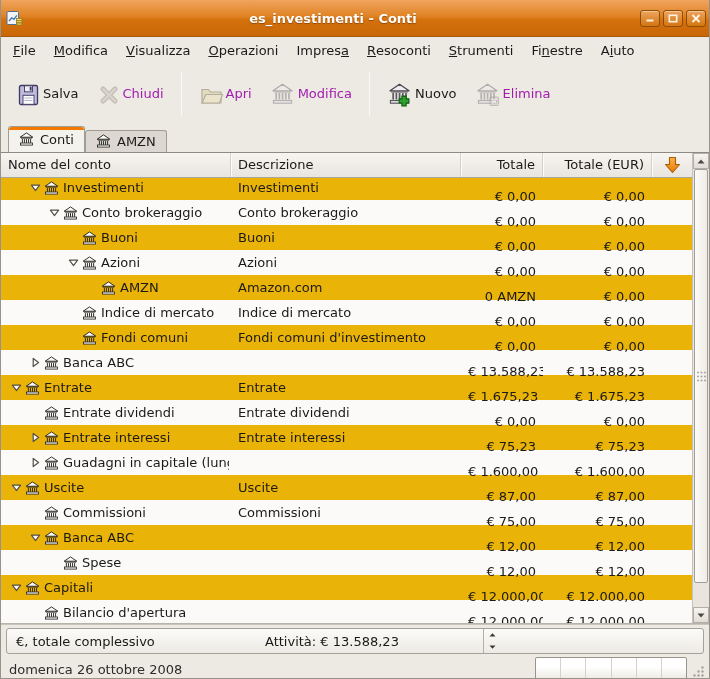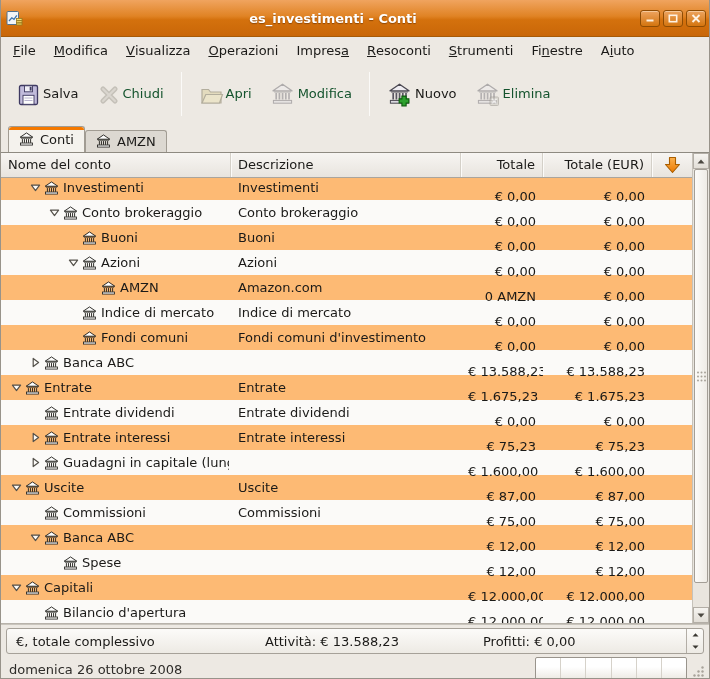--- a/index.html
+++ b/index.html
@@ -22,21 +22,21 @@
   
   .menubar{ flex:none; height:27px; display:flex; align-items:stretch; padding-left:3px; background:#ede9e3; }
   .menu-item{ display:flex; align-items:center; padding:0 9px; }
   .menu-item .mn{ text-decoration:underline; }
 
   
   .toolbar{ flex:none; height:61px; display:flex; align-items:center; padding:2px 6px 4px; }
   .tbtn{ min-width:58px; height:52px; display:flex; flex-direction:row; align-items:center; justify-content:flex-end;
          gap:2px; padding:3px 9px; border-radius:3px; }
   .tbtn .ticon{ height:26px; display:flex; align-items:flex-end; }
-  .tbtn.disabled{ color:#14532d; }
+  .tbtn.disabled{ color:#a21caf; }
   .tsep{ width:1px; height:44px; background:#d2cec6; border-right:1px solid #fbfaf8; margin:0 8px; }
 
   
   .tabbar{ flex:none; height:27px; display:flex; align-items:flex-end; padding-left:7px; }
   .tab{ display:flex; align-items:center; gap:6px; padding:3px 10px 4px; border:1px solid #a19c93; border-bottom:none;
         border-radius:3px 3px 0 0; background:#dcd8d1; height:22px; position:relative;margin-top:44px; }
   .tab.active{ background:#f4f2ed; height:26px; z-index:2; }
   .tab.active::before{ content:""; position:absolute; left:0; right:0; top:0; height:3px; background:#f57900;
         border-radius:3px 3px 0 0; }
   .tab .tlabel{ white-space:nowrap; }
@@ -50,21 +50,21 @@
   .hcell{ border-right:1px solid #d4d0c8; box-shadow:1px 0 0 #fcfbf9; padding:0 7px; line-height:24px; overflow:hidden; white-space:nowrap; }
   .hcell.num{ text-align:right; }
   .c-name{ width:230px; flex:none; }
   .c-desc{ width:230px; flex:none; }
   .c-total{ width:82px; flex:none; }
   .c-eur{ flex:1; min-width:0; }
   .c-arrow{ width:40px; flex:none; display:flex; align-items:center; justify-content:center; }
   .tree-viewport{ flex:1; overflow:hidden; }
   .rows{ margin-top:-3px; }
   .row{ height:25px; display:flex; align-items:center; }
-  .row.odd{ background:#fdba74; }
+  .row.odd{ background:#eab308; }
   .row.even{ background:#fbfaf8; }
   .row .cell{ padding:0 7px; overflow:hidden; white-space:nowrap; }
   .row .num{ text-align:right;margin-top:18px; }
   .namecell{ display:flex; align-items:center; gap:0; padding-right:2px !important; }
   .expander{ width:17px; flex:none; display:flex; align-items:center; justify-content:center; }
   .bank{ width:19px; flex:none; display:flex; align-items:center; }
   .ntxt{ overflow:hidden; white-space:nowrap; }
 
   
   .scrollbar{ width:17px; flex:none; background:#e9e5de; border-left:1px solid #c6c2ba; display:flex; flex-direction:column; }
@@ -681,21 +681,20 @@
             <path d="M0.5 0.5 h7 L4 4.5 z" fill="#4c4942"></path>
           </svg>
       </div>
     </div>
   </div>
 
   <div class="summary-panel">
     <div class="summary-bar">
       <span class="sum-left">€, totale complessivo</span>
       <span class="sum-assets">Attività: € 13.588,23</span>
-      <span class="sum-profits">Profitti: € 0,00</span>
       <span class="spinner">
         <span class="spin-half">
           <svg width="7" height="4" viewBox="0 0 7 4">
               <path d="M0.5 3.5 h6 L3.5 0.3 z" fill="#3a3832"></path>
             </svg>
         </span>
         <span class="spin-half">
           <svg width="7" height="4" viewBox="0 0 7 4">
               <path d="M0.5 0.5 h6 L3.5 3.7 z" fill="#3a3832"></path>
             </svg>

